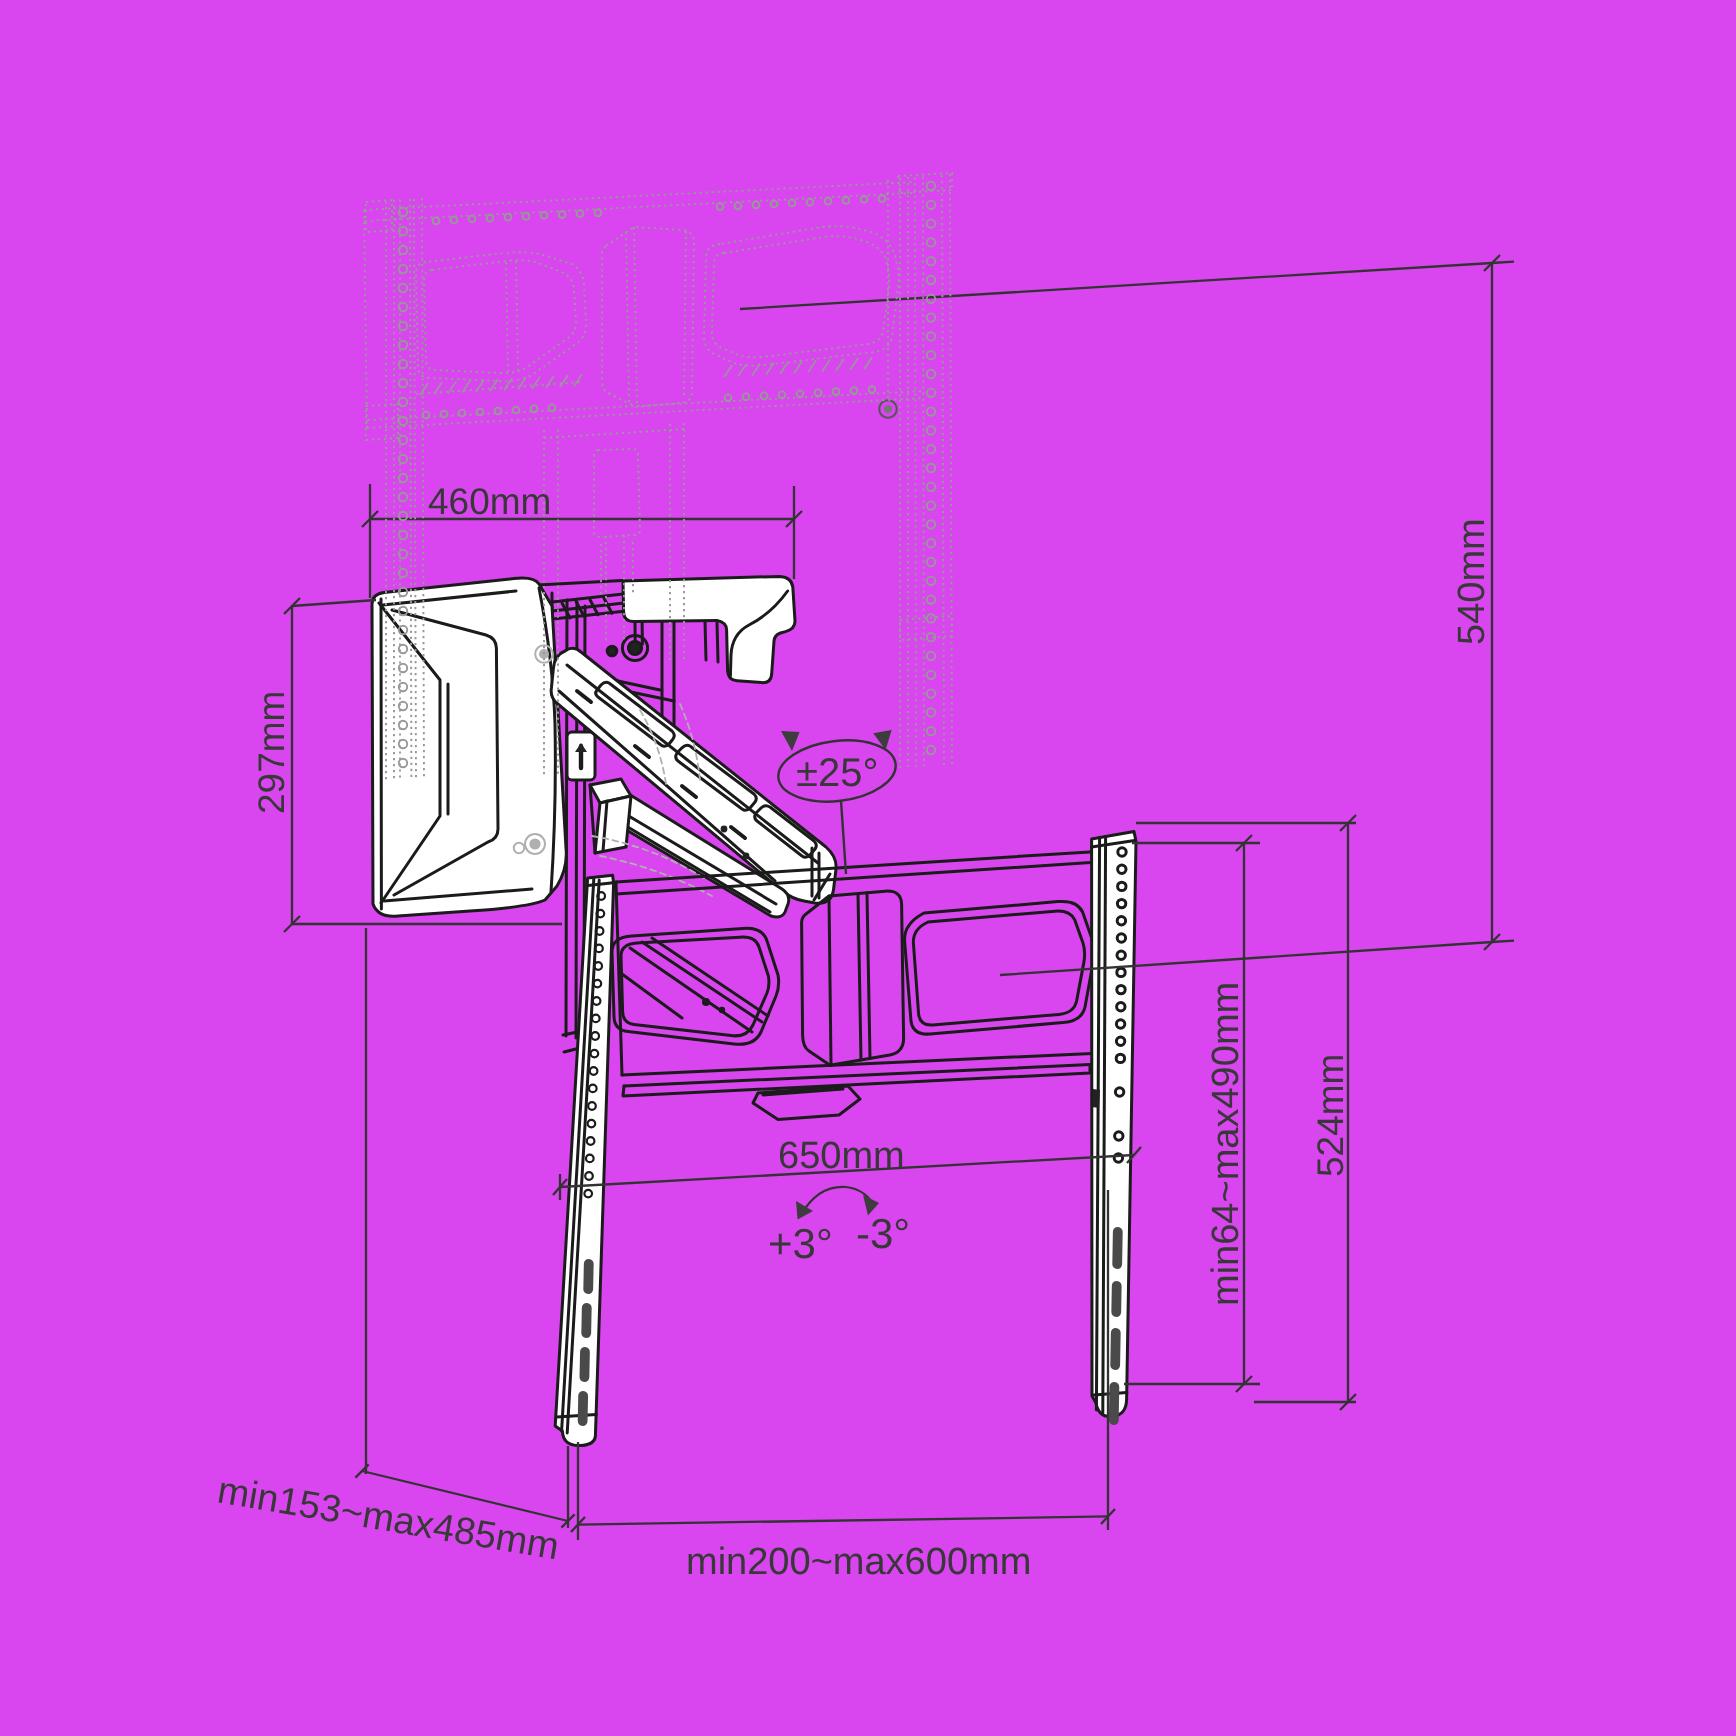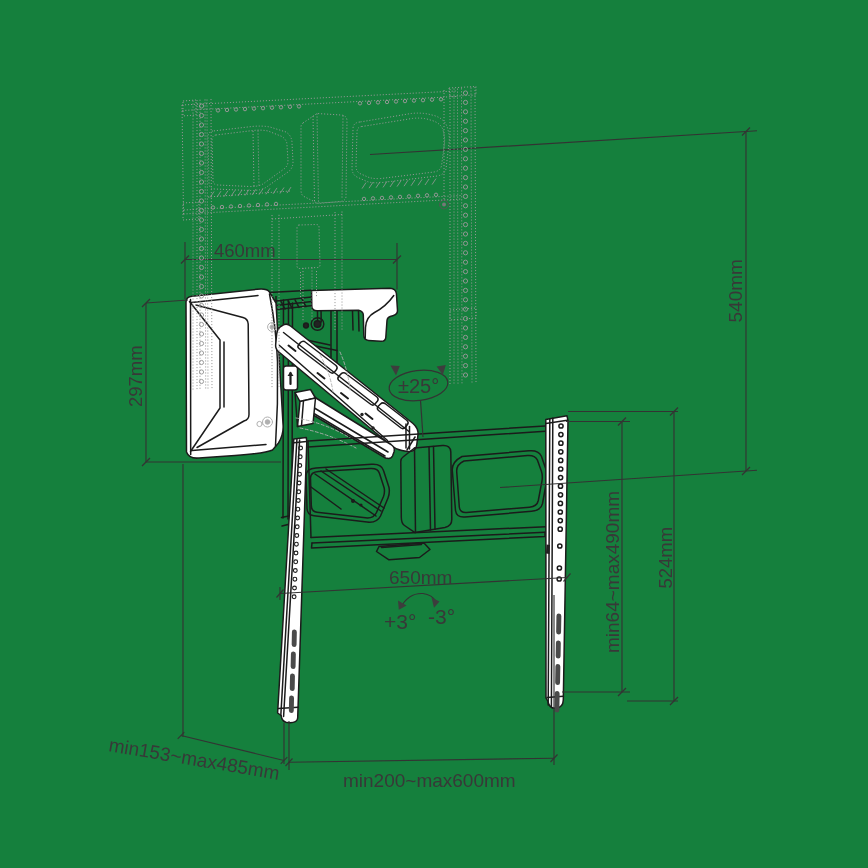--- a/index.html
+++ b/index.html
@@ -1,16 +1,16 @@
 <!DOCTYPE html>
 <html><head>
 <meta charset="utf-8">
 <style>
 html,body{margin:0;padding:0;background:#ffffff;}
-#page{width:868px;height:868px;position:relative;background:#15803d;overflow:hidden;}
+#page{width:868px;height:868px;position:relative;background:#d946ef;overflow:hidden;}
 svg{position:absolute;top:0;left:0;}
 text{font-family:"Liberation Sans",sans-serif;fill:#383838;}
 </style>
 </head>
 <body>
 <div id="page">
 <svg width="868" height="868" viewBox="0 0 868 868">
 
 <g stroke="#1b1b1b" fill="none" stroke-width="1.5" stroke-linejoin="round" stroke-linecap="round">
 

